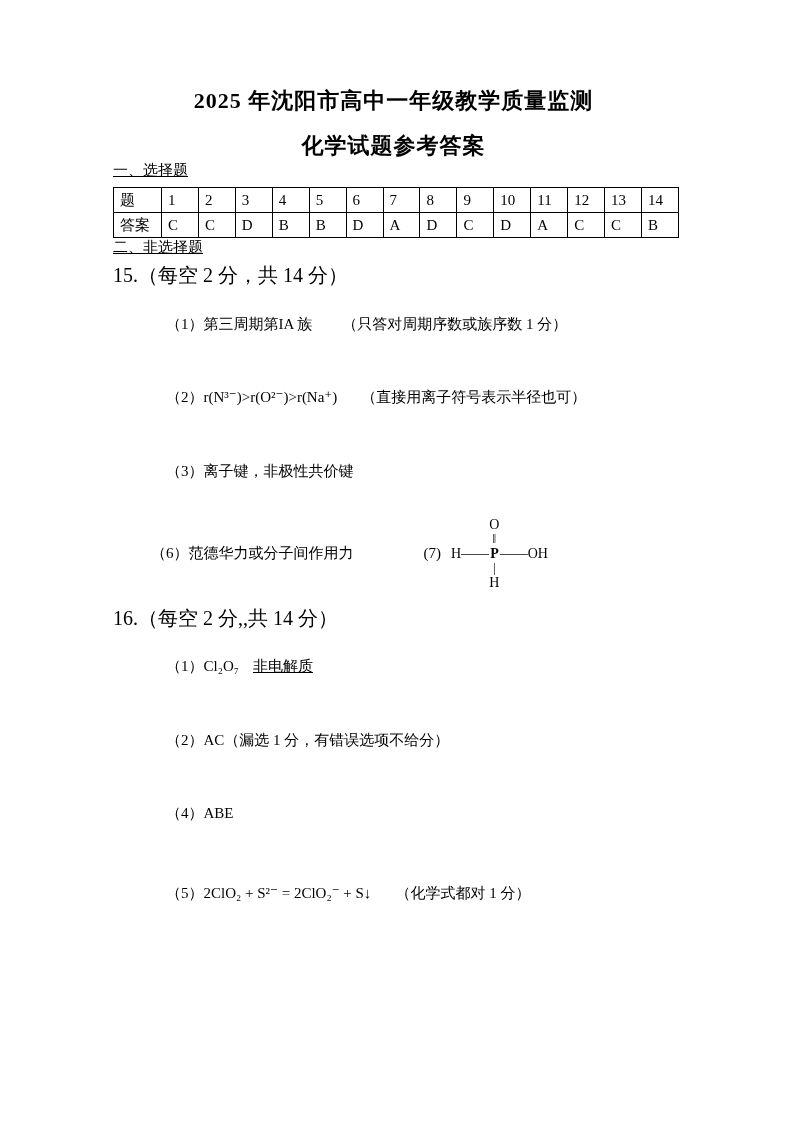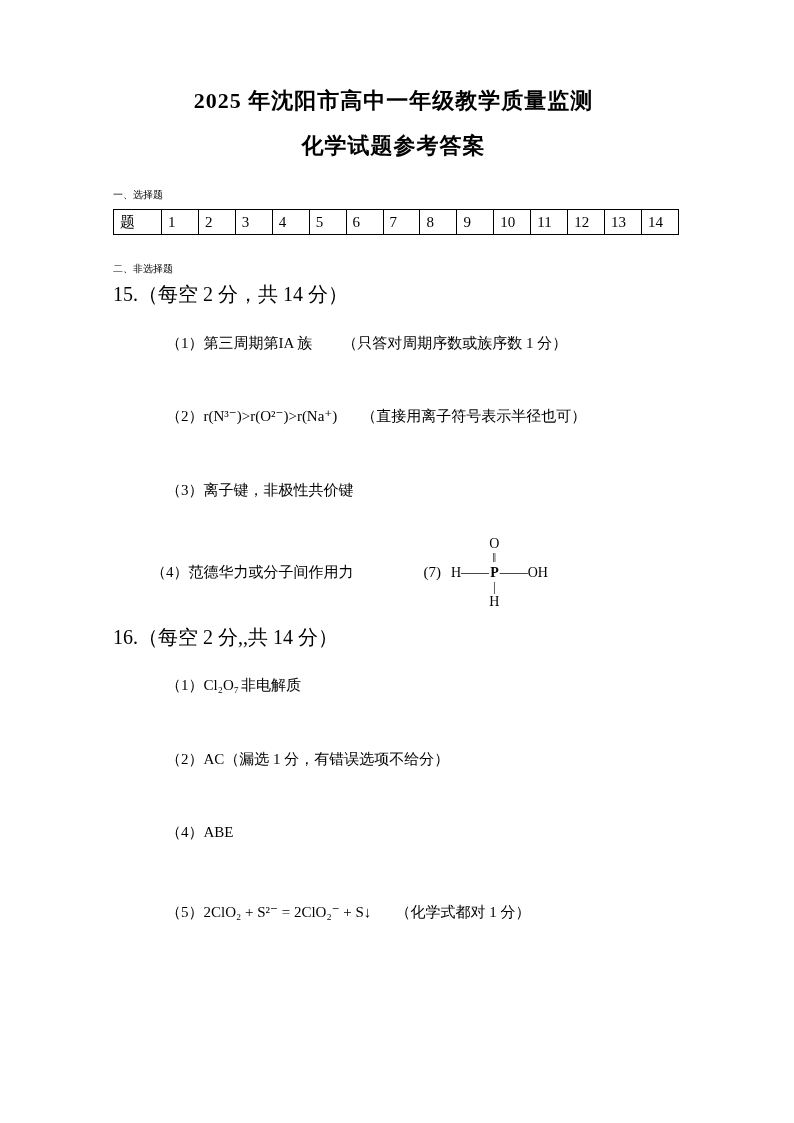--- a/index.html
+++ b/index.html
@@ -4,25 +4,25 @@
 <style>
   html,body{margin:0;padding:0;background:#ffffff;}
   .page{
     width:794px;height:1123px;background:#fff;color:#000;
     font-family:"Liberation Serif","DejaVu Serif",serif;
     padding:86px 120px 40px 113px;box-sizing:border-box;
     overflow:hidden;position:relative;
   }
   .title,.subtitle{font-size:22px;font-weight:700;text-align:center;letter-spacing:1px;}
   .subtitle{margin-top:15px;}
-  .sec-head{font-size:10px;margin-top:27px;}
+  .sec-head{font-size:15px;text-decoration:underline;}
   .ans-table{border-collapse:collapse;table-layout:fixed;width:566px;margin-top:7px;font-size:15px;}
   .ans-table td{border:1px solid #000;height:22px;padding:1px 6px;text-align:left;vertical-align:middle;}
   .q-head{font-size:20px;line-height:24px;margin-top:6px;white-space:pre-wrap;}
-  .ans{font-size:15px;line-height:24.5px;margin-left:38px;white-space:pre-wrap;} .g14{margin-left:2px;} .g20{margin-left:20px;}
+  .ans{font-size:15px;line-height:24.5px;margin-left:38px;white-space:pre-wrap;} .g14{margin-left:14px;text-decoration:underline;} .g20{margin-left:20px;}
   .g24{margin-left:24px;} .g30{margin-left:30px;}
   .g56{margin-left:56px;} .g70{margin-left:70px;}
   .row-flex{display:flex;align-items:center;height:92px;}
   .struct{
     display:inline-grid;grid-template-columns:auto auto auto;
     justify-items:center;align-items:center;
     font-size:14px;line-height:15px;row-gap:1px;margin-left:10px;
   }
   .struct .bond-v{line-height:12px;font-size:13px;}
   .struct .pbold{font-weight:700;padding:0 1px;}
@@ -69,37 +69,54 @@
       <td>6</td>
       <td>7</td>
       <td>8</td>
       <td>9</td>
       <td>10</td>
       <td>11</td>
       <td>12</td>
       <td>13</td>
       <td>14</td>
     </tr>
+    <tr>
+      <td>答案</td>
+      <td>C</td>
+      <td>C</td>
+      <td>D</td>
+      <td>B</td>
+      <td>B</td>
+      <td>D</td>
+      <td>A</td>
+      <td>D</td>
+      <td>C</td>
+      <td>D</td>
+      <td>A</td>
+      <td>C</td>
+      <td>C</td>
+      <td>B</td>
+    </tr>
     </tbody>
   </table>
 
   <div class="sec-head">二、非选择题</div>
 
   <div class="q-head">15.（每空 2 分，共 14 分）</div>
   <div class="ans">
     <span>（1）第三周期第IA 族</span><span class="g30">（只答对周期序数或族序数 1 分）</span>
   </div>
   <div class="ans">
     <span>（2）r(N³⁻)&gt;r(O²⁻)&gt;r(Na⁺)</span><span class="g24">（直接用离子符号表示半径也可）</span>
   </div>
   <div class="ans">
     <span>（3）离子键，非极性共价键</span>
   </div>
   <div class="ans row-flex">
-    <span>（4）范德华力或分子间作用力</span>
+    <span>（6）范德华力或分子间作用力</span>
     <span class="g70">(7)</span>
     <span class="struct">
       <span style="grid-row:1;grid-column:2">O</span>
       <span style="grid-row:2;grid-column:2" class="bond-v">‖</span>
       <span style="grid-row:3;grid-column:1">H——</span>
       <span style="grid-row:3;grid-column:2" class="pbold">P</span>
       <span style="grid-row:3;grid-column:3">——OH</span>
       <span style="grid-row:4;grid-column:2" class="bond-v">|</span>
       <span style="grid-row:5;grid-column:2">H</span>
     </span>

